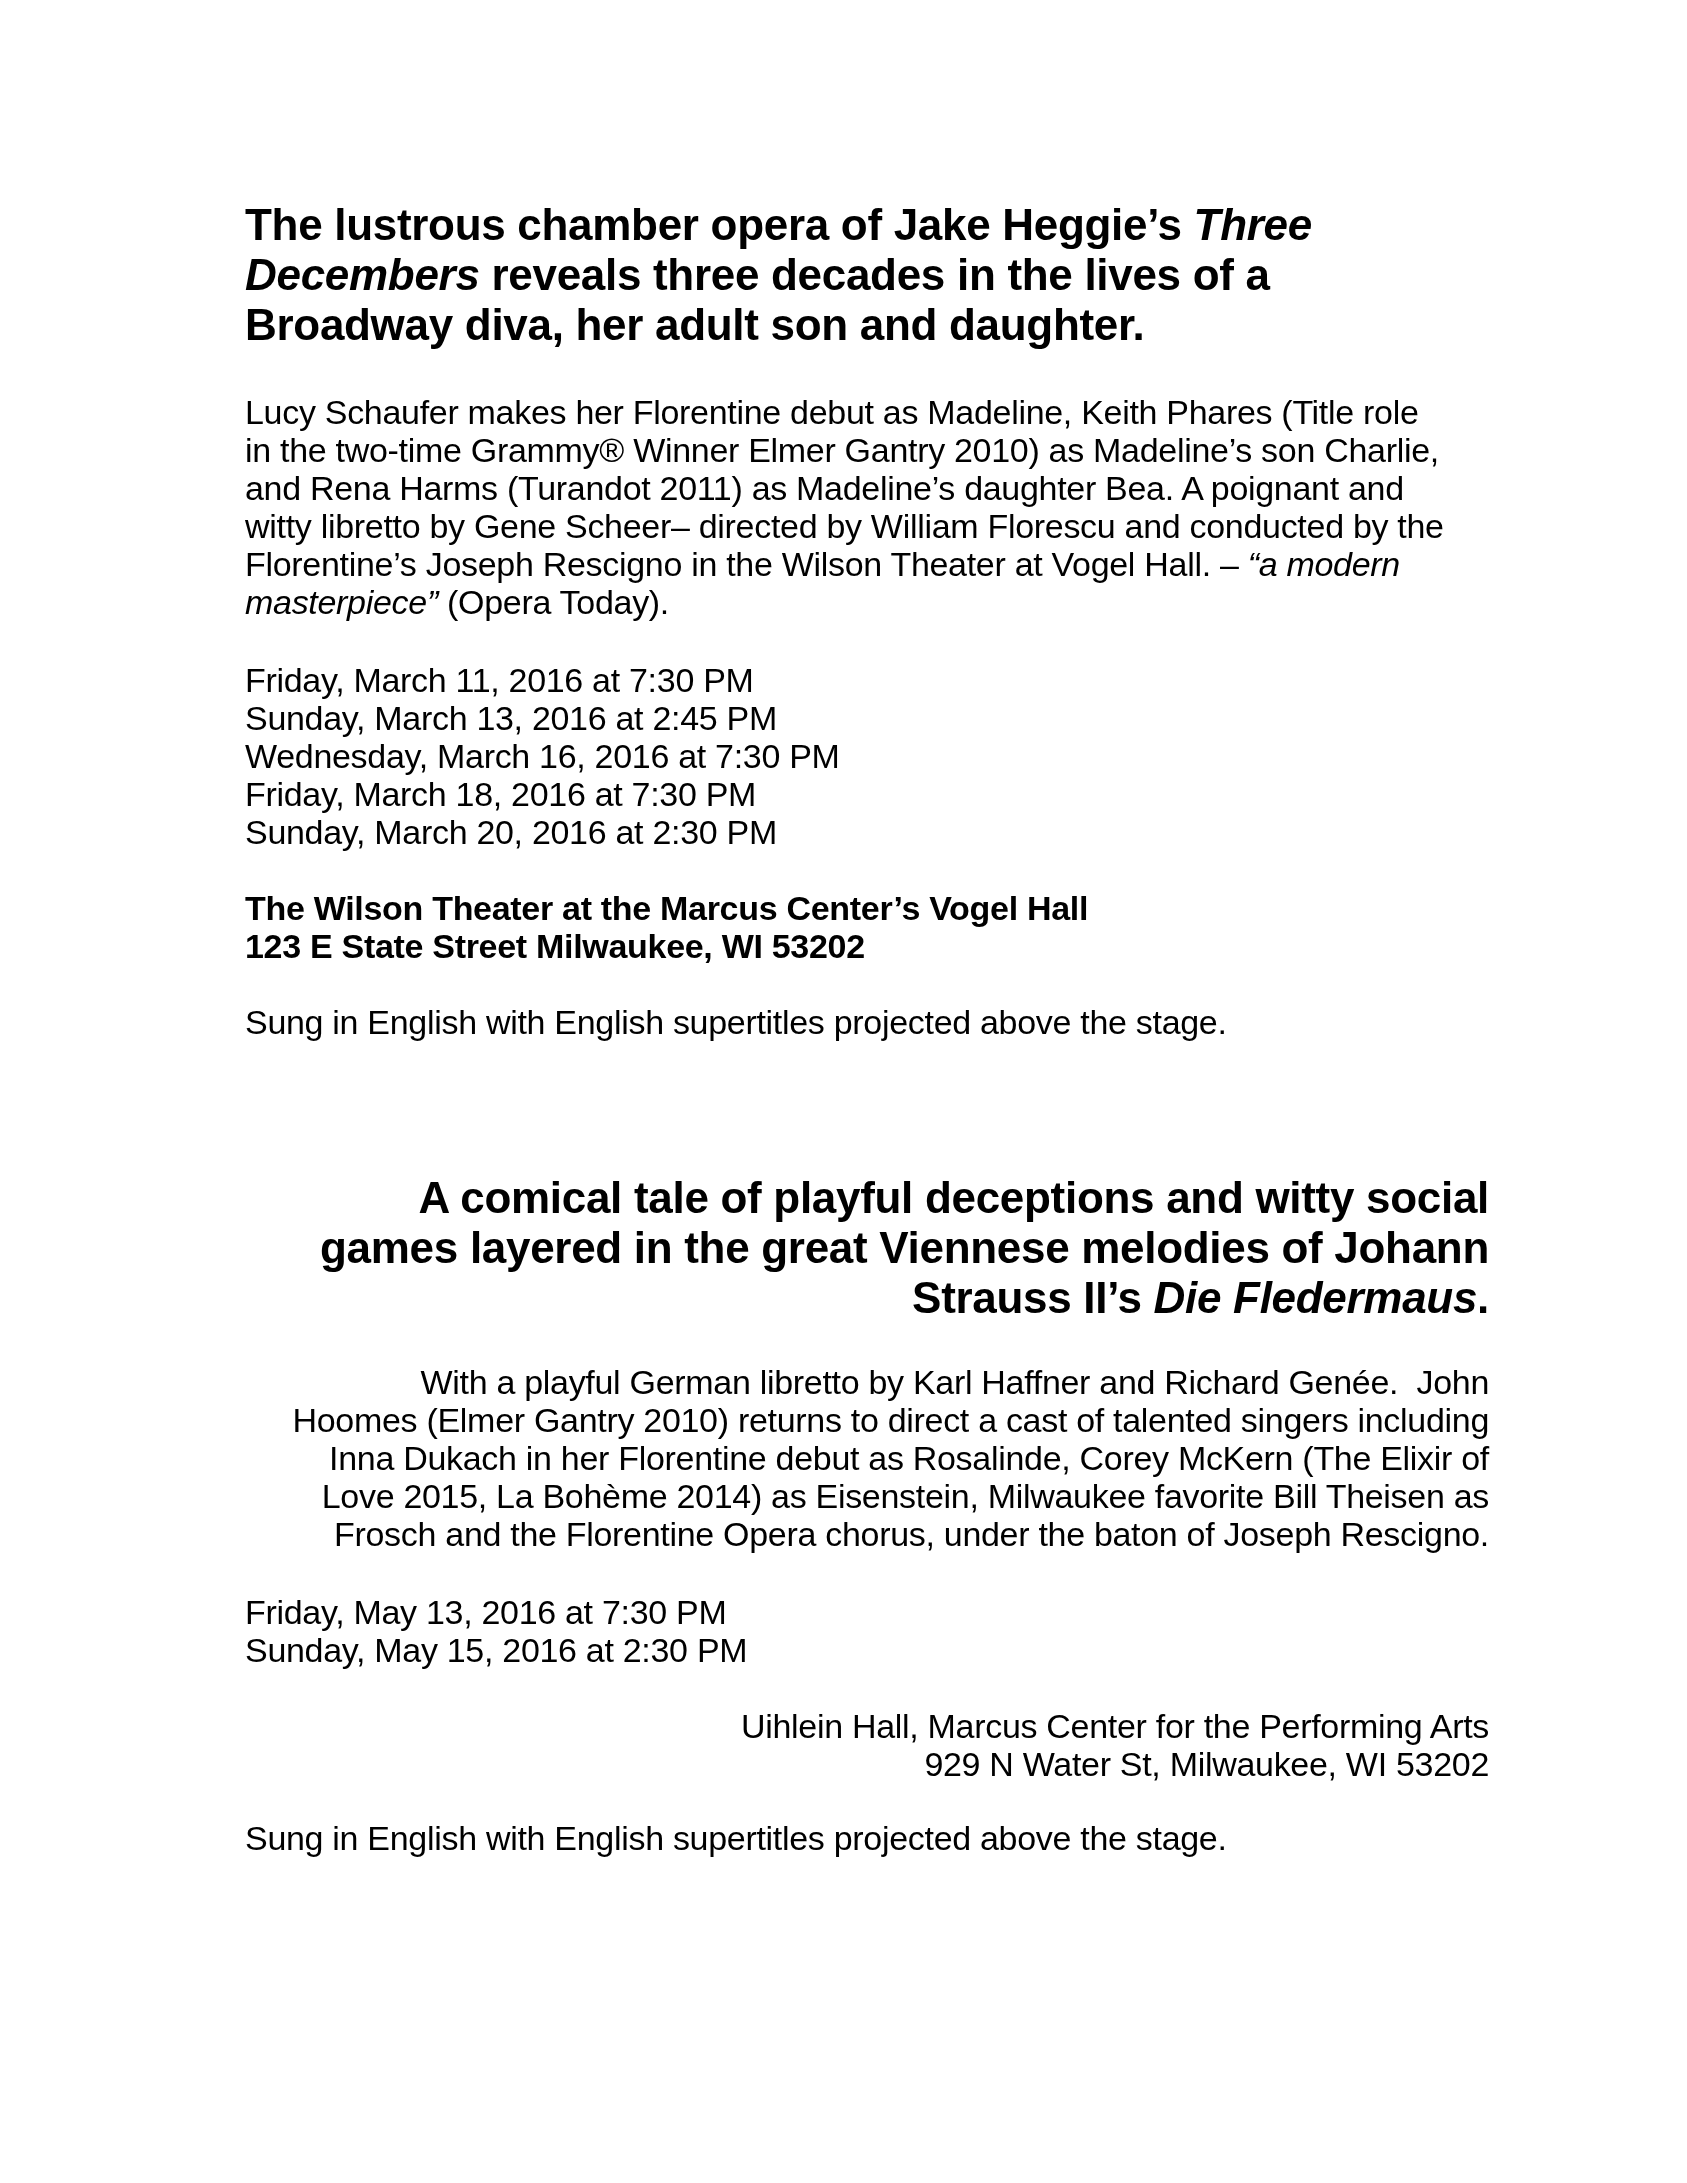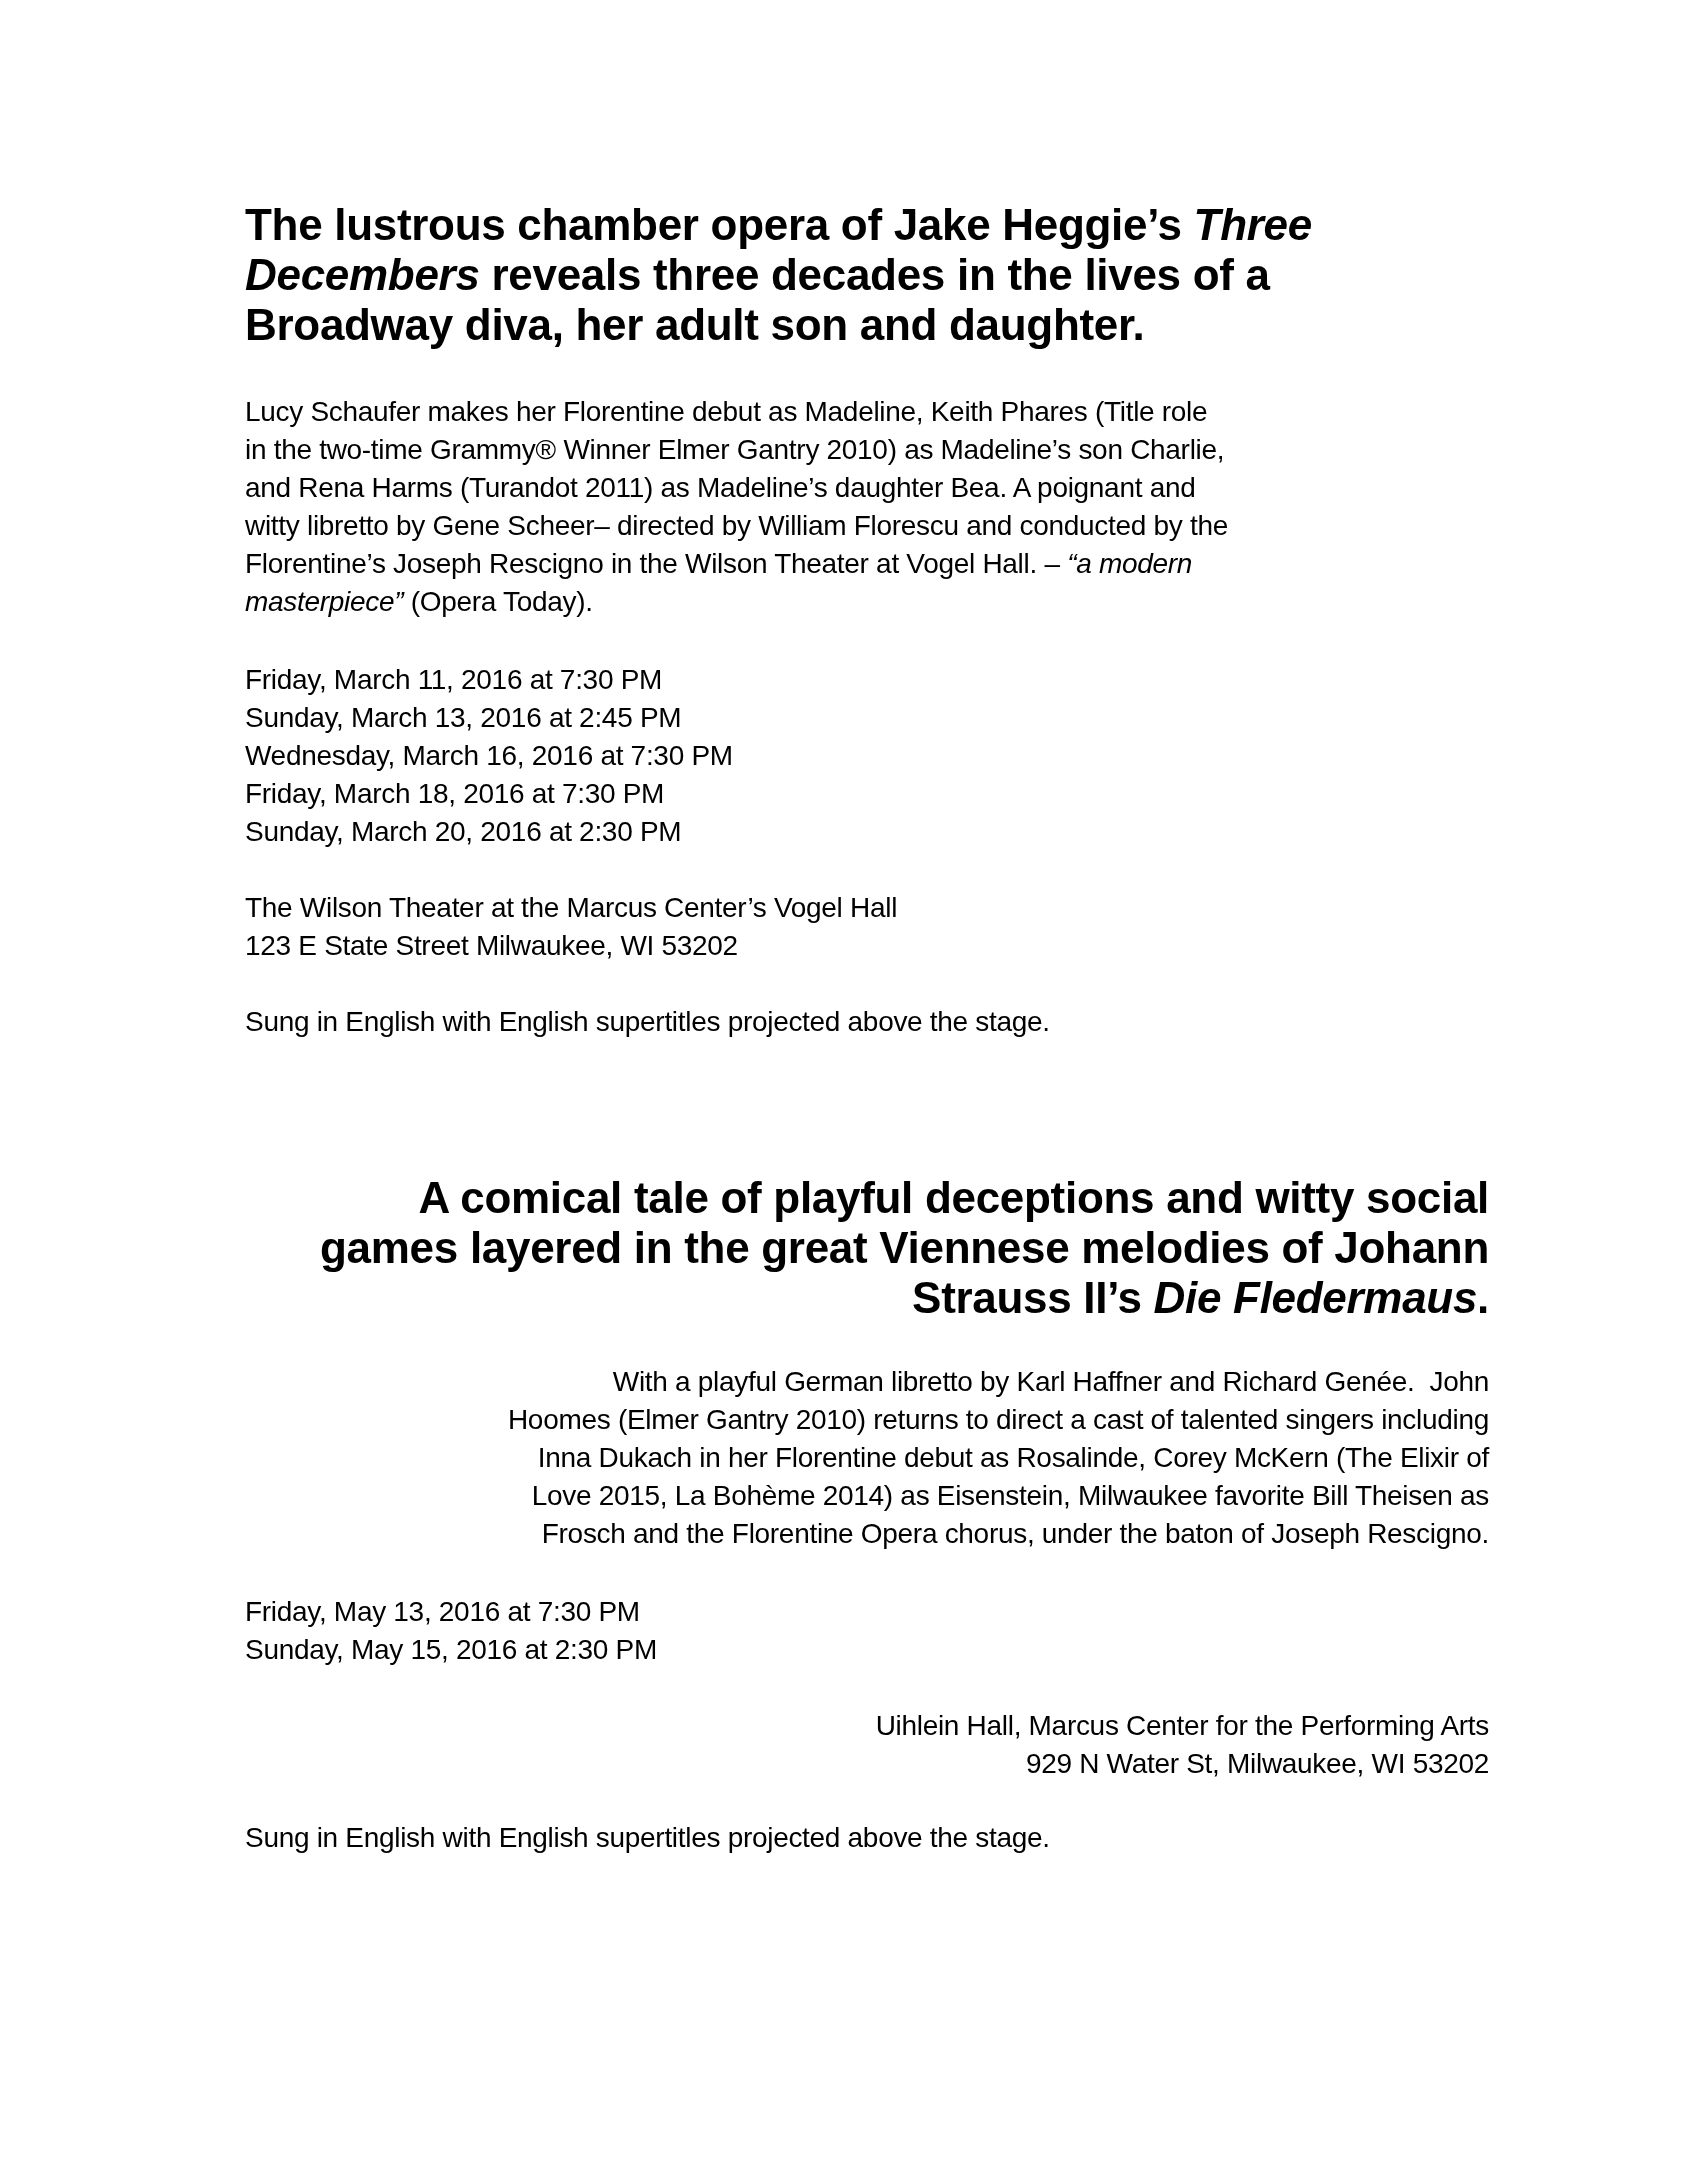--- a/index.html
+++ b/index.html
@@ -29,35 +29,35 @@
     top: 200px;
     width: 1244px;
   }
   .heading {
     font-size: 44px;
     line-height: 50px;
     font-weight: bold;
     letter-spacing: -0.3px;
   }
   .body-text {
-    font-size: 28px;
+    font-size: 34px;
     line-height: 38px;
     font-weight: normal;
     letter-spacing: -0.3px;
   }
   .line {
     white-space: pre;
   }
   .it {
     font-style: italic;
   }
   
   #description-1 { margin-top: 43px; }
   #performances-1 { margin-top: 40px; }
-  #venue-1 { margin-top: 38px; }
+  #venue-1 { margin-top: 38px; font-weight: bold; }
   #language-note-1 { margin-top: 38px; }
   #headline-2 { margin-top: 132px; text-align: right; }
   #description-2 { margin-top: 40px; text-align: right; }
   #performances-2 { margin-top: 40px; }
   #venue-2 { margin-top: 38px; text-align: right; }
   #language-note-2 { margin-top: 36px; }
 </style>
 </head>
 <body>
 

